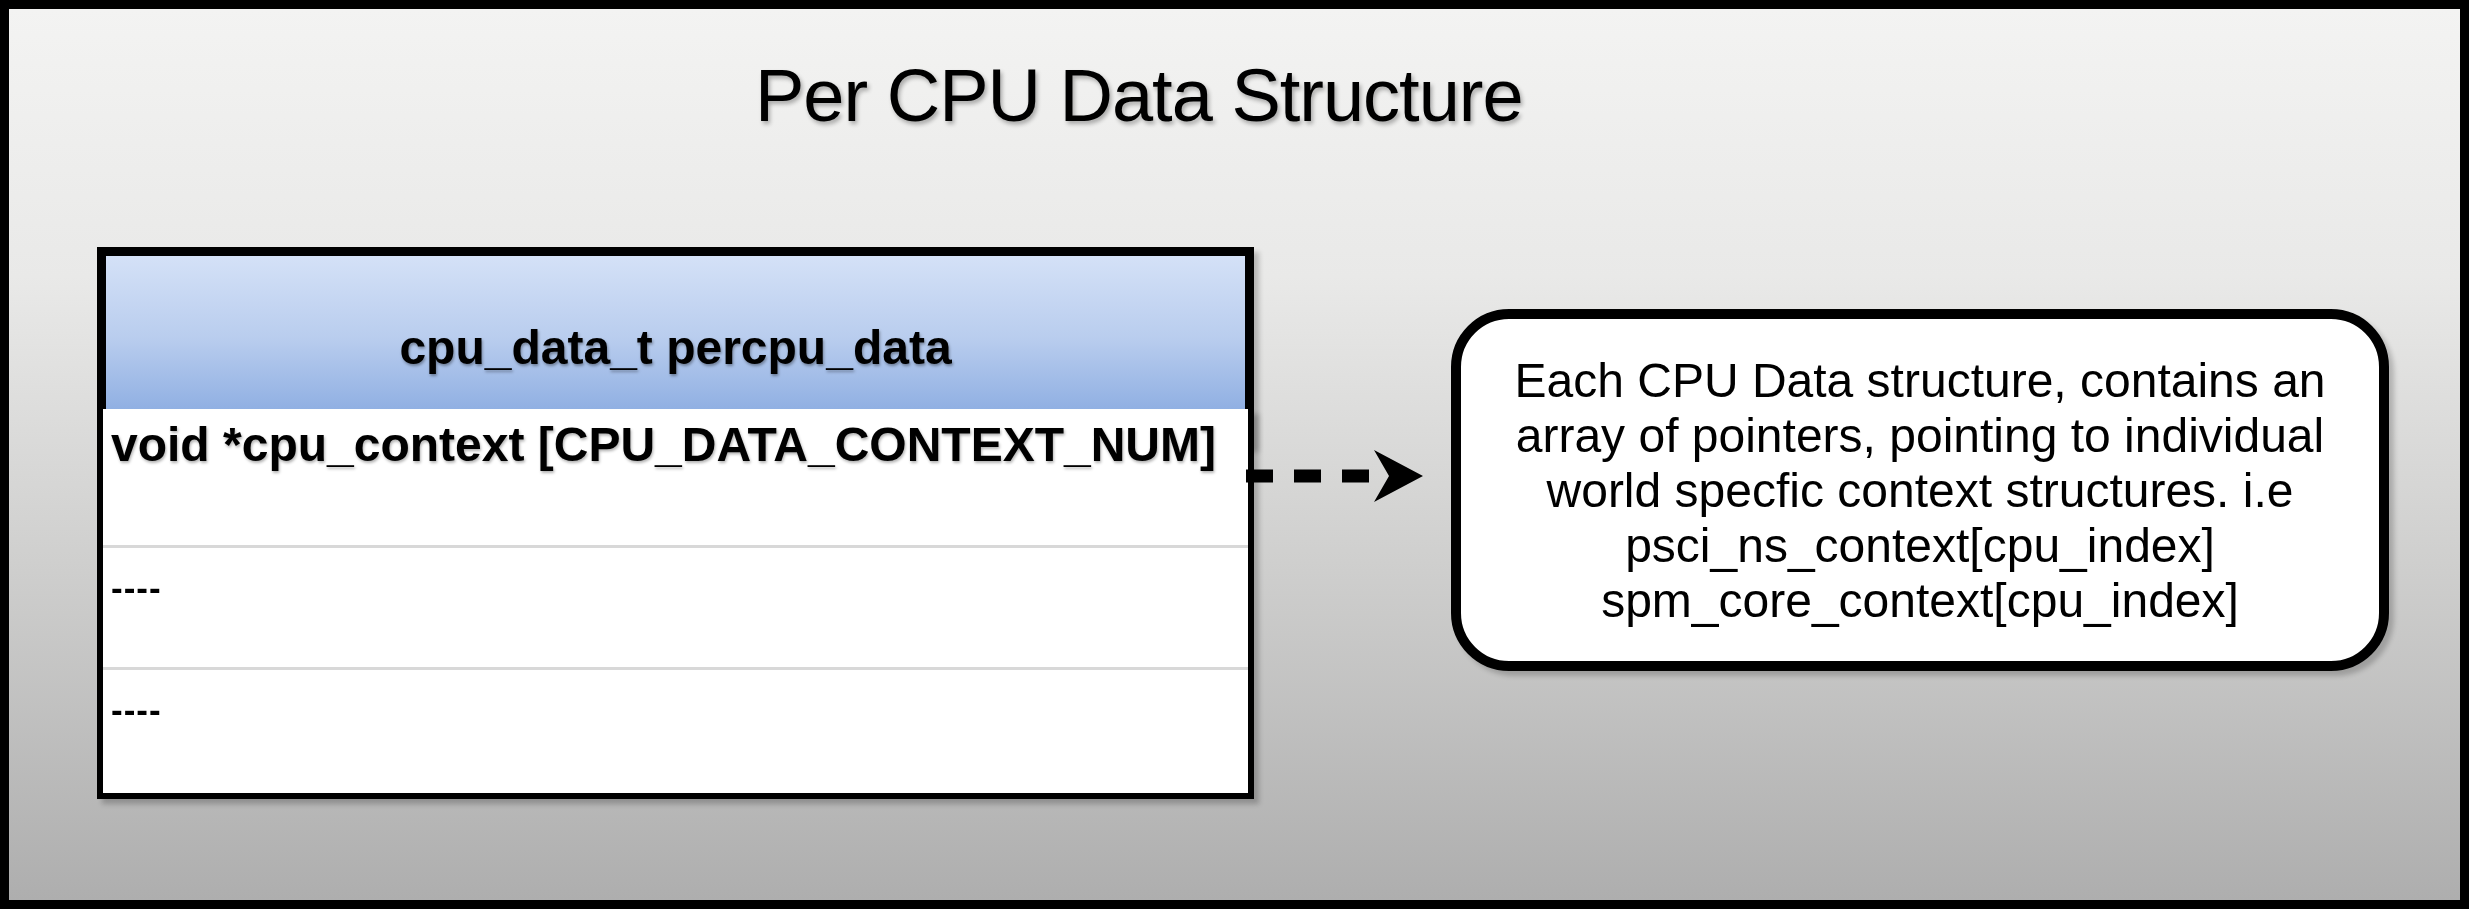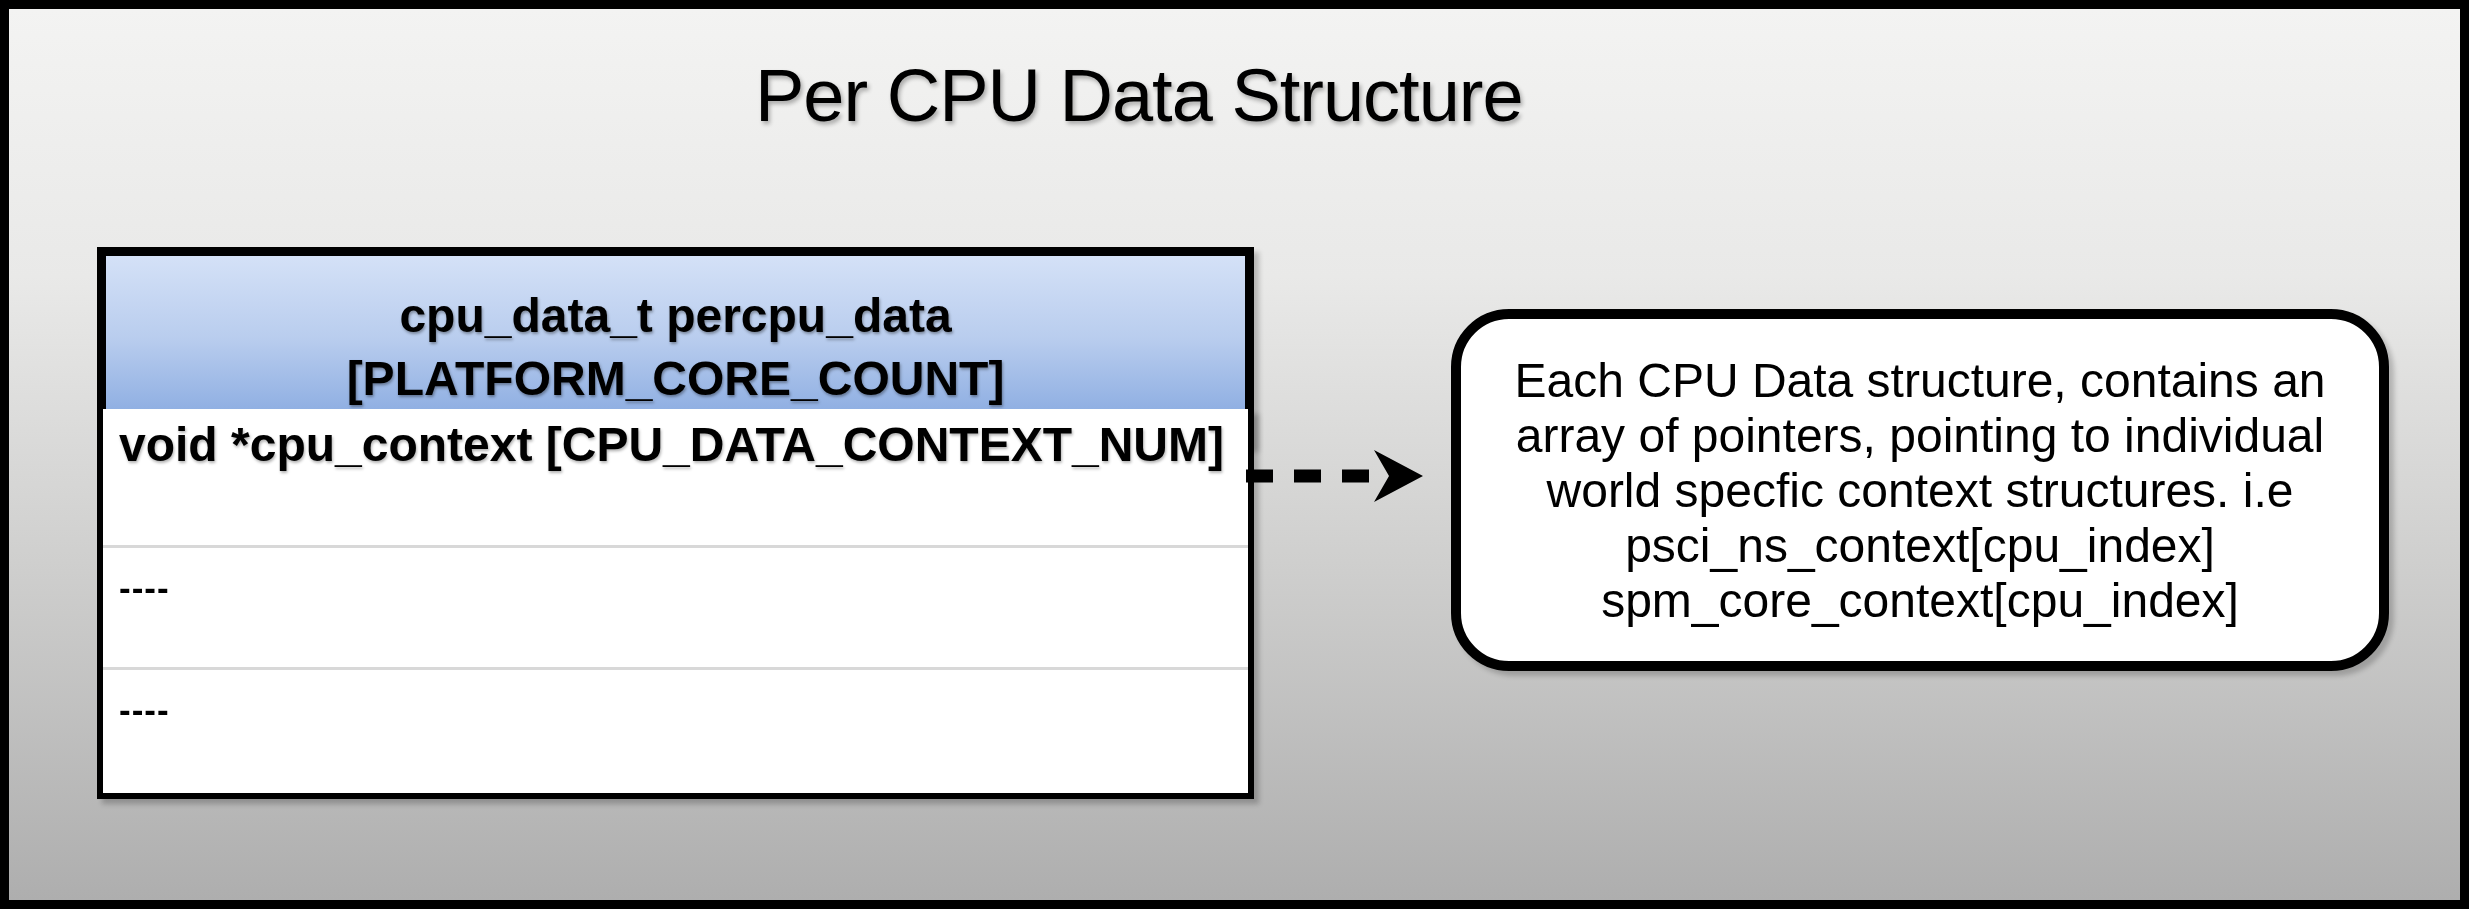--- a/index.html
+++ b/index.html
@@ -29,21 +29,21 @@
     text-shadow:1px 2px 3px rgba(0,0,0,0.35);
     box-shadow:5px 5px 5px rgba(0,0,0,0.22);
   }
   .struct-body{
     position:absolute;left:88px;top:400px;width:1157px;height:390px;
     box-sizing:border-box;border:6px solid #000;border-top:none;
     background:#fff;
     display:flex;flex-direction:column;
     box-shadow:5px 5px 5px rgba(0,0,0,0.22);
   }
-  .row{box-sizing:border-box;padding-left:16px;}
+  .row{box-sizing:border-box;padding-left:8px;}
   .row-main{
     height:136px;padding-top:10px;
     font-size:48px;font-weight:bold;line-height:1.1;
     text-shadow:1px 2px 3px rgba(0,0,0,0.30);
     white-space:nowrap;
   }
   .row-dash{
     height:122px;border-top:3px solid #d8d8d8;padding-top:22px;
     font-size:35px;font-weight:bold;line-height:1;letter-spacing:1px;
   }
@@ -61,21 +61,20 @@
 </style>
 </head>
 <body>
 
 <div class="canvas">
 
   <div class="title">Per CPU Data Structure</div>
 
   <div class="struct-header">
     <div>cpu_data_t percpu_data</div>
-    <div>[PLATFORM_CORE_COUNT]</div>
   </div>
 
   <div class="struct-body">
     <div class="row row-main">void *cpu_context [CPU_DATA_CONTEXT_NUM]</div>
     <div class="row row-dash">----</div>
     <div class="row row-dash">----</div>
   </div>
 
   <svg class="connector" width="182" height="60" viewBox="0 0 182 60">
     <line x1="0" y1="30" x2="140" y2="30" stroke="#000" stroke-width="13" stroke-dasharray="27 21"></line>

